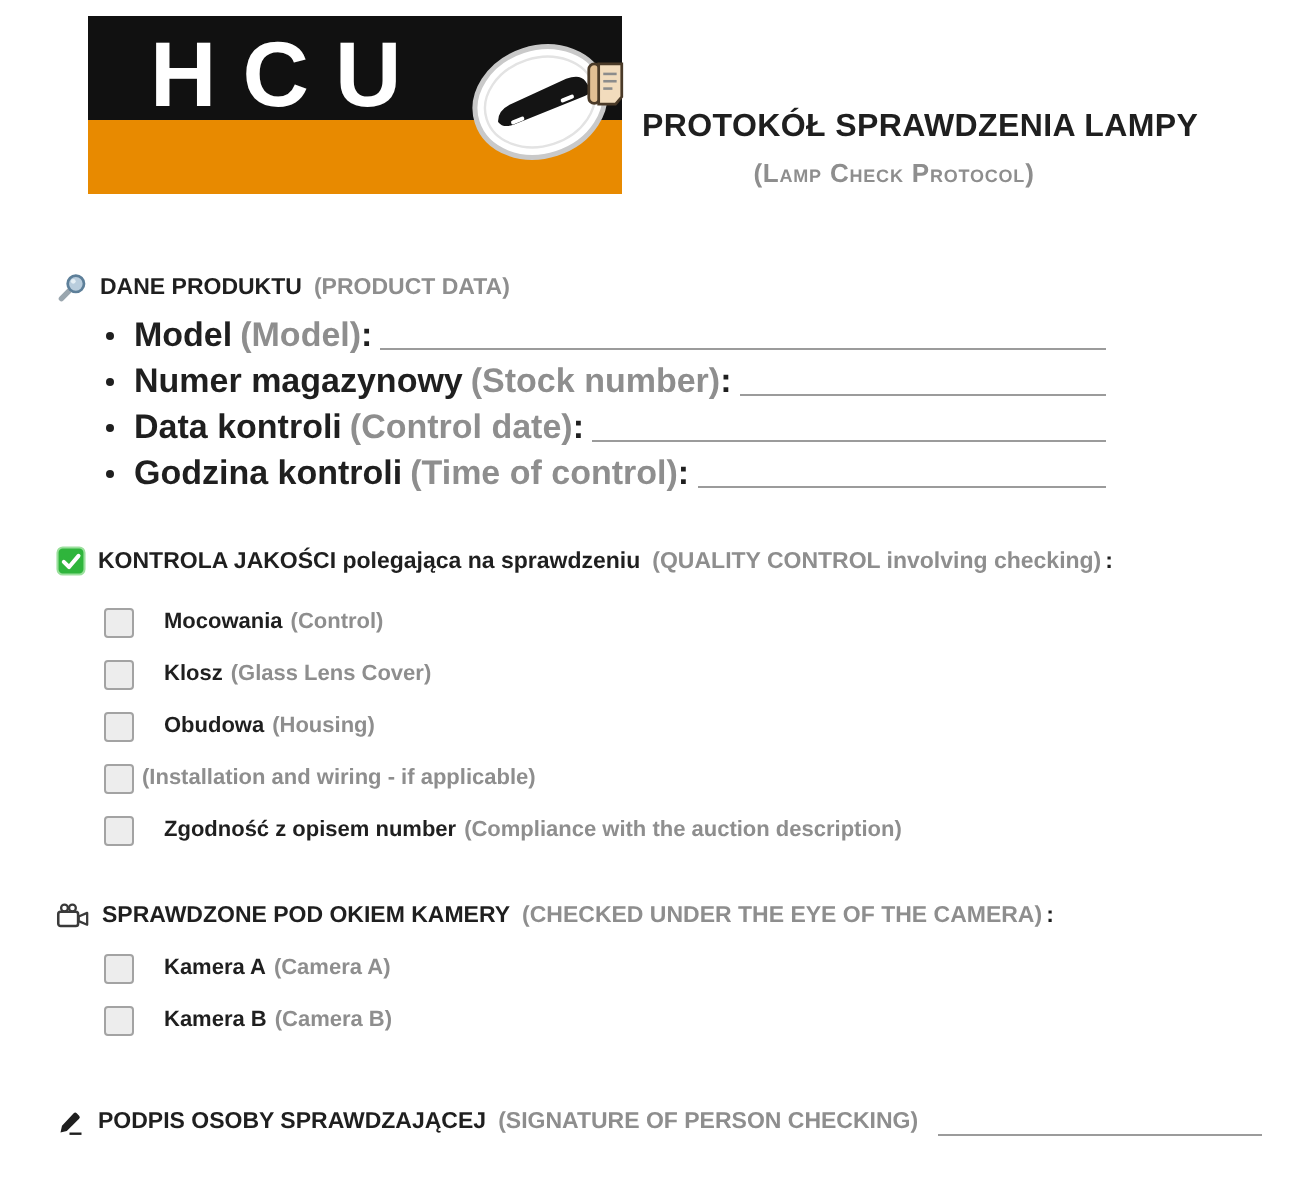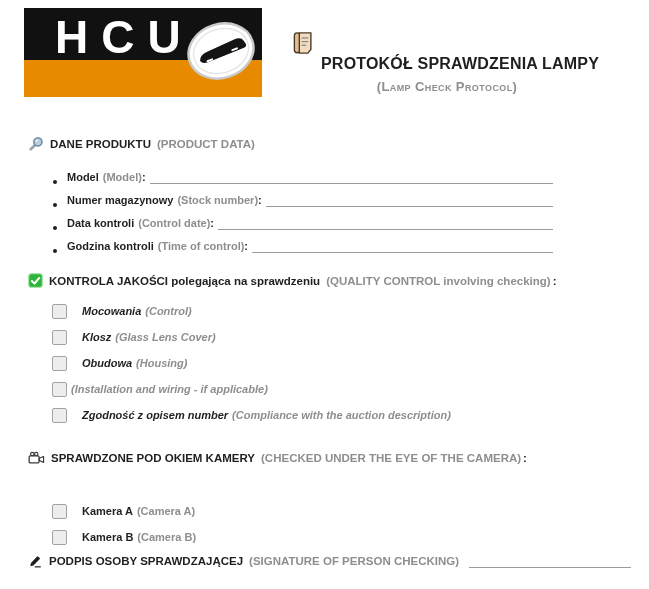--- a/index.html
+++ b/index.html
@@ -3,21 +3,21 @@
 <meta charset="utf-8">
 <style>
   html,body{margin:0;padding:0;}
   body{
     width:649px;height:589px;position:relative;background:#ffffff;
     font-family:"Liberation Sans",sans-serif;color:#1f1f1f;overflow:hidden;
   }
   .gray{color:#8e8e8e;}
 
   
-  .logo{position:absolute;left:24px;top:8px;width:238px;height:89px;}
+  .logo{position:absolute;left:44px;top:8px;width:267px;height:89px;}
   .logo-black{position:absolute;left:0;top:0;width:100%;height:52px;background:#111111;}
   .logo-orange{position:absolute;left:0;top:52px;width:100%;height:37px;background:#E88A00;}
   .logo-text{
     position:absolute;left:31px;top:6px;color:#ffffff;font-weight:700;
     font-size:46px;letter-spacing:13px;line-height:46px;
   }
   .logo-ellipse{position:absolute;right:4px;top:8px;}
 
   
   .title-block{position:absolute;left:292px;top:16px;width:310px;text-align:center;}
@@ -30,21 +30,21 @@
 
   
   .sec-header{
     position:absolute;left:28px;display:flex;align-items:center;gap:6px;
     font-size:11.5px;font-weight:700;white-space:nowrap;
   }
   .sec-header .icon{flex:0 0 auto;display:inline-flex;}
 
   
   .fields{position:absolute;left:28px;top:161px;width:525px;}
-  .field-row{display:flex;align-items:flex-end;height:23px;font-size:11px;line-height:14px;}
+  .field-row{display:flex;align-items:flex-start;height:23px;font-size:17px;line-height:14px;}
   .dot{width:4px;height:4px;border-radius:50%;background:#1f1f1f;margin:5px 10px 0 25px;flex:0 0 auto;}
   .field-row .pl{font-weight:700;white-space:nowrap;}
   .field-row .en{font-weight:700;color:#8e8e8e;margin-left:4px;white-space:nowrap;}
   .field-row .colon{font-weight:700;}
   .fill-line{flex:1;height:13px;border-bottom:1px solid #9b9b9b;margin-left:4px;}
 
   
   .checks{position:absolute;left:52px;}
   .check-row{display:flex;align-items:center;height:26px;font-size:11px;}
   .checkbox{
@@ -145,21 +145,21 @@
     <svg width="15" height="15" viewBox="0 0 20 20">
       <rect x="1" y="1" width="18" height="18" rx="3.5" fill="#2fb53c" stroke="#9be09d" stroke-width="1.4"></rect>
       <path d="M5.2 10.6 L8.7 14 L15 6.6" fill="none" stroke="#ffffff" stroke-width="2.7" stroke-linecap="round" stroke-linejoin="round"></path>
     </svg>
   </span>
   <span>KONTROLA JAKOŚCI polegająca na sprawdzeniu</span>
   <span class="gray">(QUALITY CONTROL involving checking)</span>
     <span style="margin-left:-4px;">:</span>
 </div>
 
-<div class="checks" style="top:298px;font-style:italic;">
+<div class="checks" style="top:298px;">
   <div class="check-row">
     <span class="checkbox"></span>
     <span class="pl">Mocowania</span>
     <span class="en">(Control)</span>
   </div>
   <div class="check-row">
     <span class="checkbox"></span>
     <span class="pl">Klosz</span>
     <span class="en">(Glass Lens Cover)</span>
   </div>
@@ -186,21 +186,21 @@
       <circle cx="11.6" cy="3.4" r="2.4" fill="none" stroke="#3a3a3a" stroke-width="1.6"></circle>
       <rect x="1.6" y="6" width="14" height="10" rx="1.6" fill="none" stroke="#3a3a3a" stroke-width="1.8"></rect>
       <path d="M16 9.4 l6 -2.6 v8.4 l-6 -2.6 z" fill="none" stroke="#3a3a3a" stroke-width="1.6" stroke-linejoin="round"></path>
     </svg>
   </span>
   <span>SPRAWDZONE POD OKIEM KAMERY</span>
   <span class="gray">(CHECKED UNDER THE EYE OF THE CAMERA)</span>
     <span style="margin-left:-4px;">:</span>
 </div>
 
-<div class="checks" style="top:498px;">
+<div class="checks" style="top:471px;">
   <div class="check-row">
     <span class="checkbox"></span>
     <span class="pl">Kamera A</span>
     <span class="en">(Camera A)</span>
   </div>
   <div class="check-row">
     <span class="checkbox"></span>
     <span class="pl">Kamera B</span>
     <span class="en">(Camera B)</span>
   </div>

